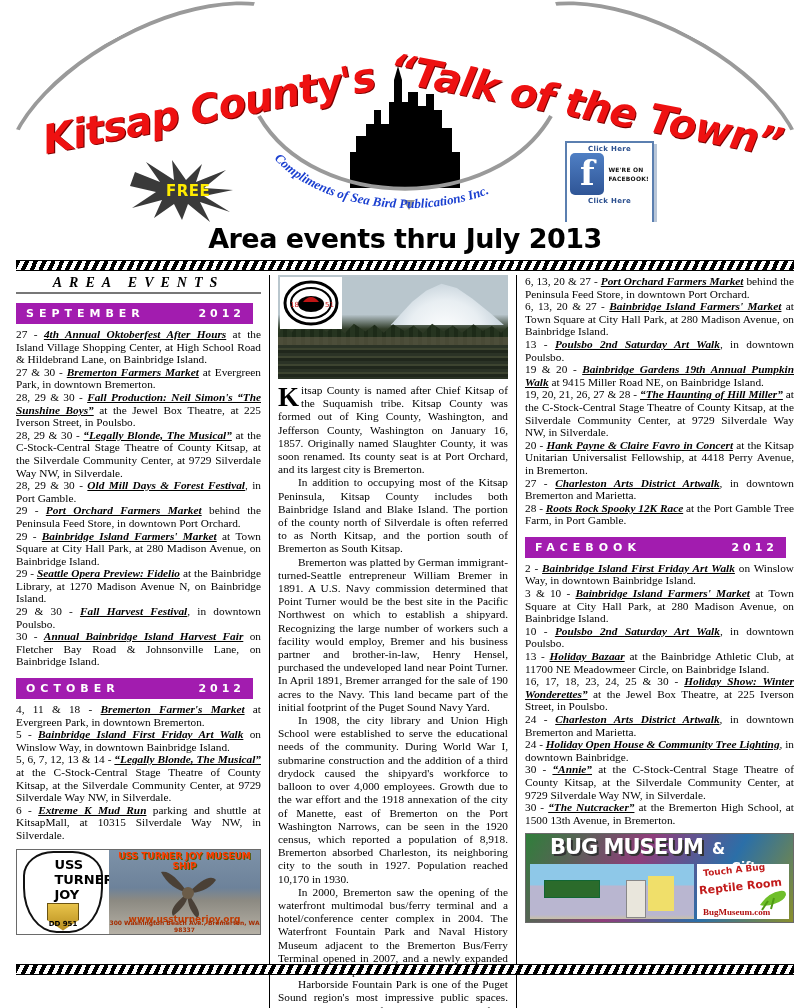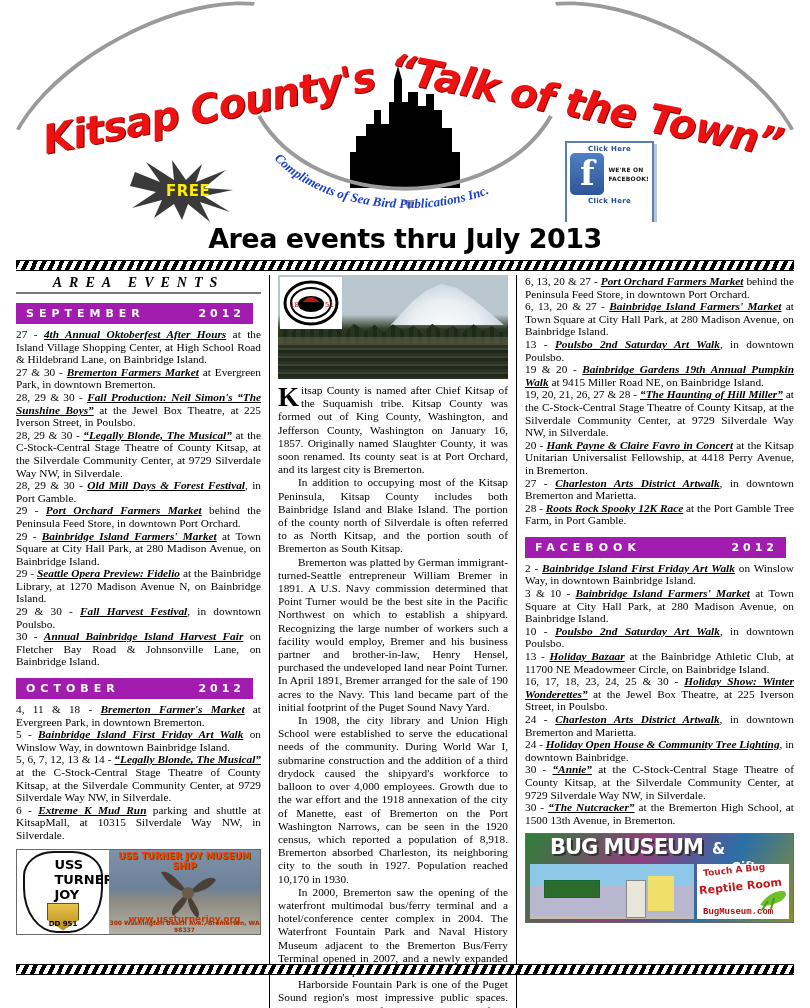--- a/index.html
+++ b/index.html
@@ -131,21 +131,21 @@
   .bug-lower{position:absolute;left:4px;top:30px;right:4px;bottom:3px;display:flex;gap:3px;}
   .bug-store{flex:1;background:linear-gradient(#8ec8e8 0%,#8ec8e8 38%,#b9b6d0 40%,#b9b6d0 92%,#c8c0a8 100%);position:relative;}
   .store-sign{position:absolute;left:14px;top:16px;width:54px;height:16px;background:#2b6b2b;border:1px solid #163;}
   .store-door{position:absolute;left:96px;top:16px;width:18px;height:36px;background:#e9e6dc;border:1px solid #888;}
   .store-yellow{position:absolute;left:118px;top:12px;right:20px;bottom:8px;background:#f0df6a;}
   .bug-right{width:92px;background:#ffffff;position:relative;}
   .touch{position:absolute;left:6px;top:1px;color:#c21b1b;font-family:"DejaVu Sans",sans-serif;
     font-weight:bold;font-size:9px;transform:rotate(-6deg);}
   .reptile{position:absolute;left:2px;top:16px;color:#c21b1b;font-family:"DejaVu Sans",sans-serif;
     font-weight:bold;font-size:11px;transform:rotate(-6deg);}
-  .bugurl{position:absolute;left:6px;bottom:2px;color:#b01010;font-family:Liberation Mono, monospace;
+  .bugurl{position:absolute;left:6px;bottom:2px;color:#b01010;font-family:Liberation Serif, serif;
     font-weight:bold;font-size:9px;}
   .hopper{position:absolute;right:1px;bottom:8px;width:30px;height:26px;}
 </style>
 </head>
 <body>
 
 <div class="masthead">
 
   <div class="arc-left"></div>
   <div class="arc-right"></div>

